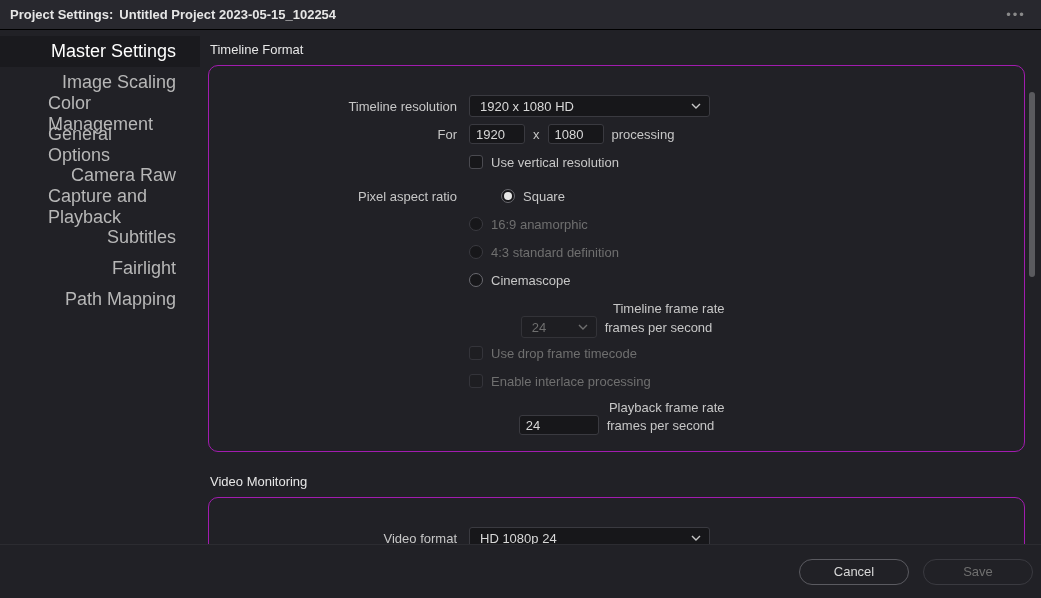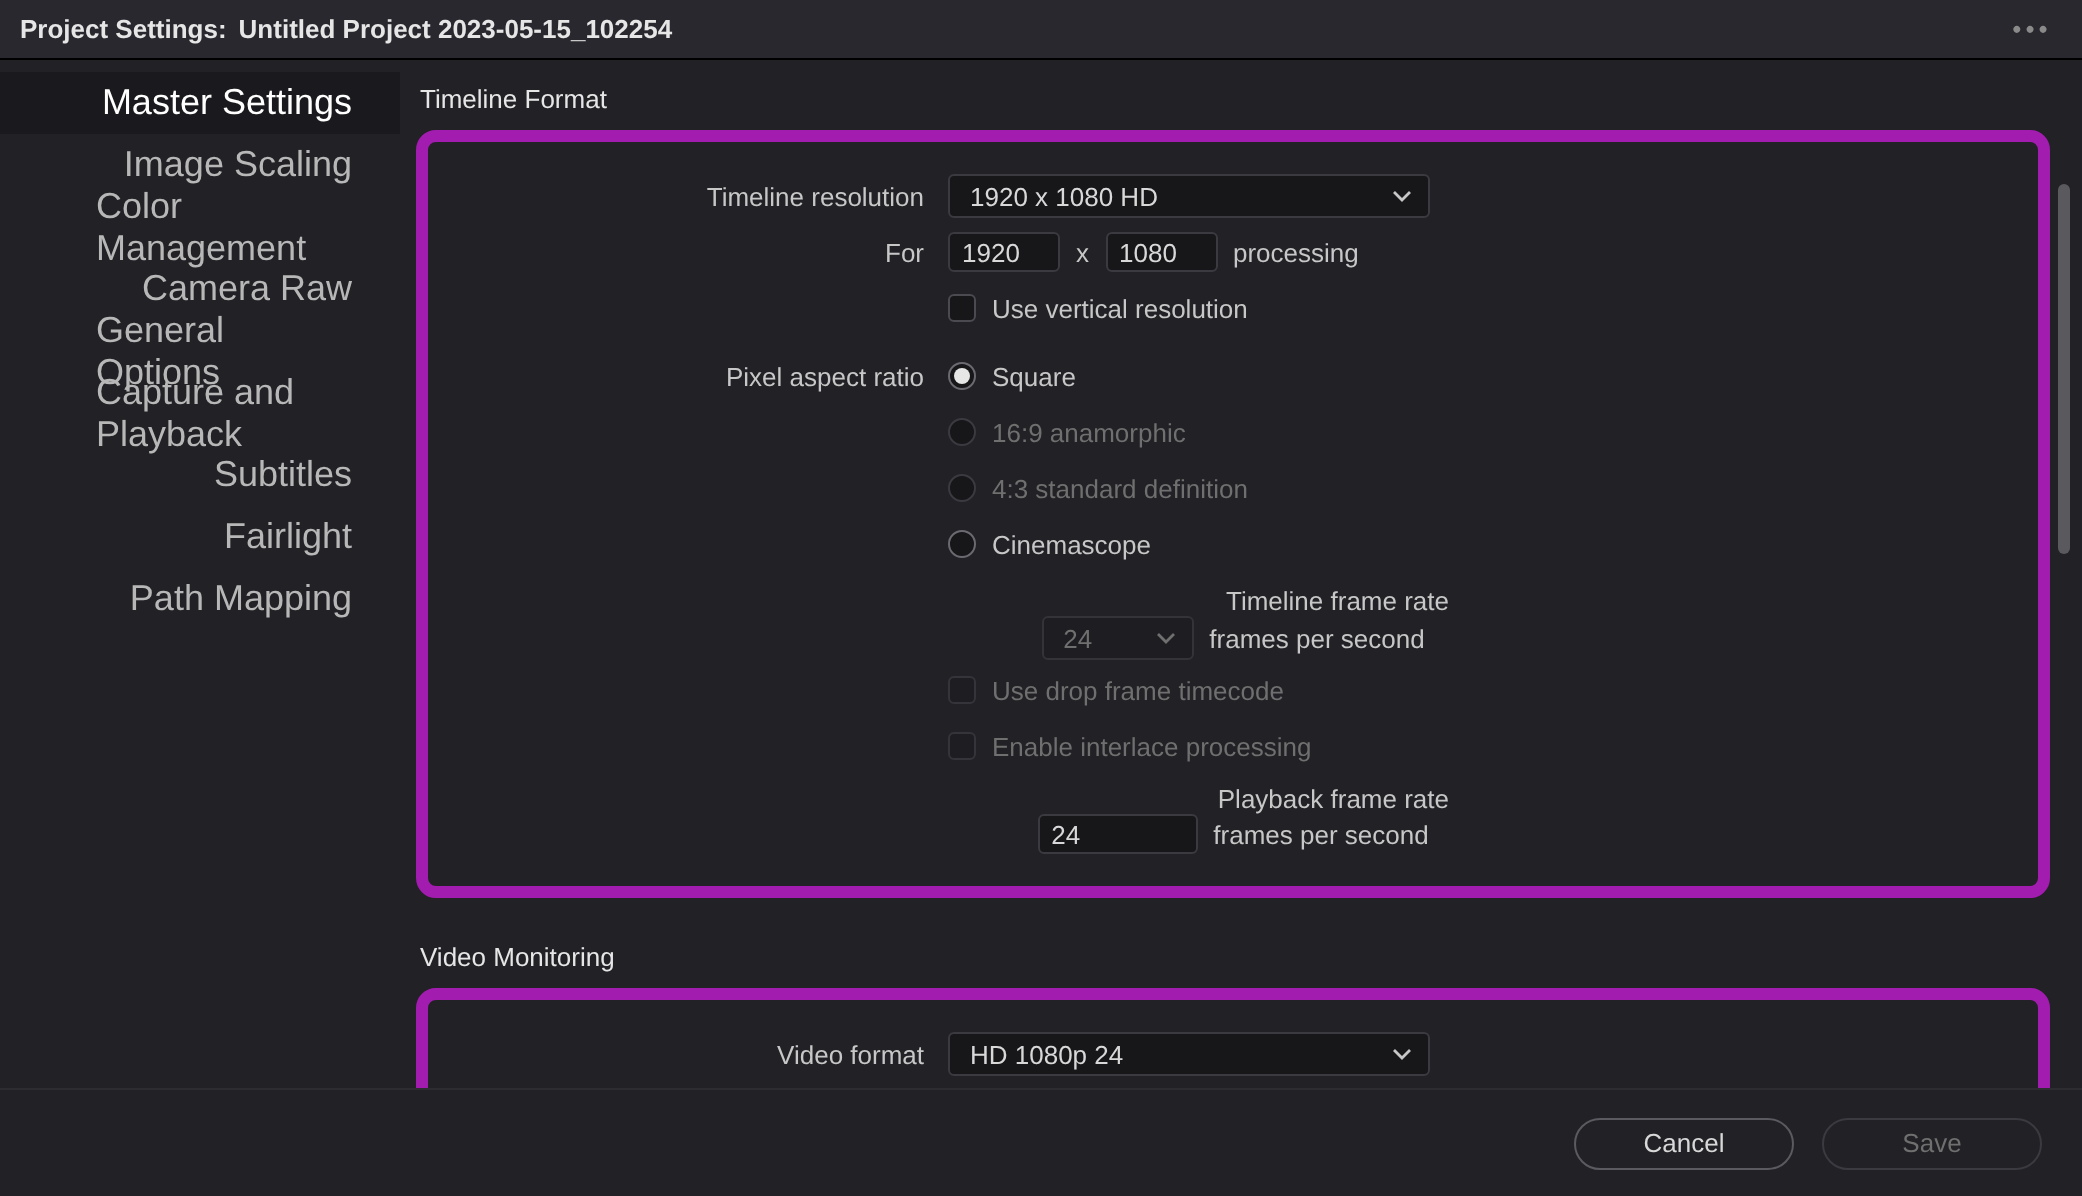--- a/index.html
+++ b/index.html
@@ -82,23 +82,23 @@
   }
 
   .section-title {
     color: #e6e6e6;
     font-size: 13px;
     margin: 2px 0 8px 0;
     padding-left: 2px;
   }
 
   .panel {
-    border: 6px solid #a21caf;
+    border: 1px solid #a21caf;
     border-radius: 10px;
-    padding: 14px 20px 14px 20px;
+    padding: 27px 20px 14px 20px;
     margin-bottom: 20px;
   }
 
   .row {
     display: flex;
     align-items: center;
     min-height: 26px;
     margin-bottom: 2px;
   }
   .row .label {
@@ -187,21 +187,21 @@
   .radio-label.disabled { color: #6f6f6f; }
 
   .panel2 { margin-bottom: 0; padding-bottom: 6px; }
 
   .footer {
     height: 54px;
     background: #212126;
     display: flex;
     align-items: center;
     justify-content: flex-end;
-    padding: 0 20px;
+    padding: 0 8px;
     gap: 14px;
     border-top: 1px solid #2c2c31;
   }
   .btn {
     width: 110px;
     height: 26px;
     border: 1px solid #5a5a60;
     border-radius: 13px;
     background: transparent;
     color: #d8d8d8;
@@ -232,24 +232,24 @@
     <div class="item selected">
         <span>Master Settings</span>
       </div>
     <div class="item">
         <span>Image Scaling</span>
       </div>
     <div class="item">
         <span>Color Management</span>
       </div>
     <div class="item">
+        <span>General Options</span>
+      </div>
+    <div class="item">
         <span>Camera Raw</span>
-      </div>
-    <div class="item">
-        <span>General Options</span>
       </div>
     <div class="item">
         <span>Capture and Playback</span>
       </div>
     <div class="item">
         <span>Subtitles</span>
       </div>
     <div class="item">
         <span>Fairlight</span>
       </div>
@@ -292,21 +292,21 @@
       </div>
 
       <div class="row">
         <div class="label"></div>
         <div class="controls">
           <span class="checkbox"></span>
           <span class="chk-label">Use vertical resolution</span>
         </div>
       </div>
 
-      <div class="row" style="margin-top:8px;">
+      <div class="row" style="margin-top:8px;gap:32px;">
         <div class="label">Pixel aspect ratio</div>
         <div class="controls">
           <span class="radio selected"></span>
           <span class="radio-label">Square</span>
         </div>
       </div>
       <div class="row">
         <div class="label"></div>
         <div class="controls">
           <span class="radio disabled"></span>

